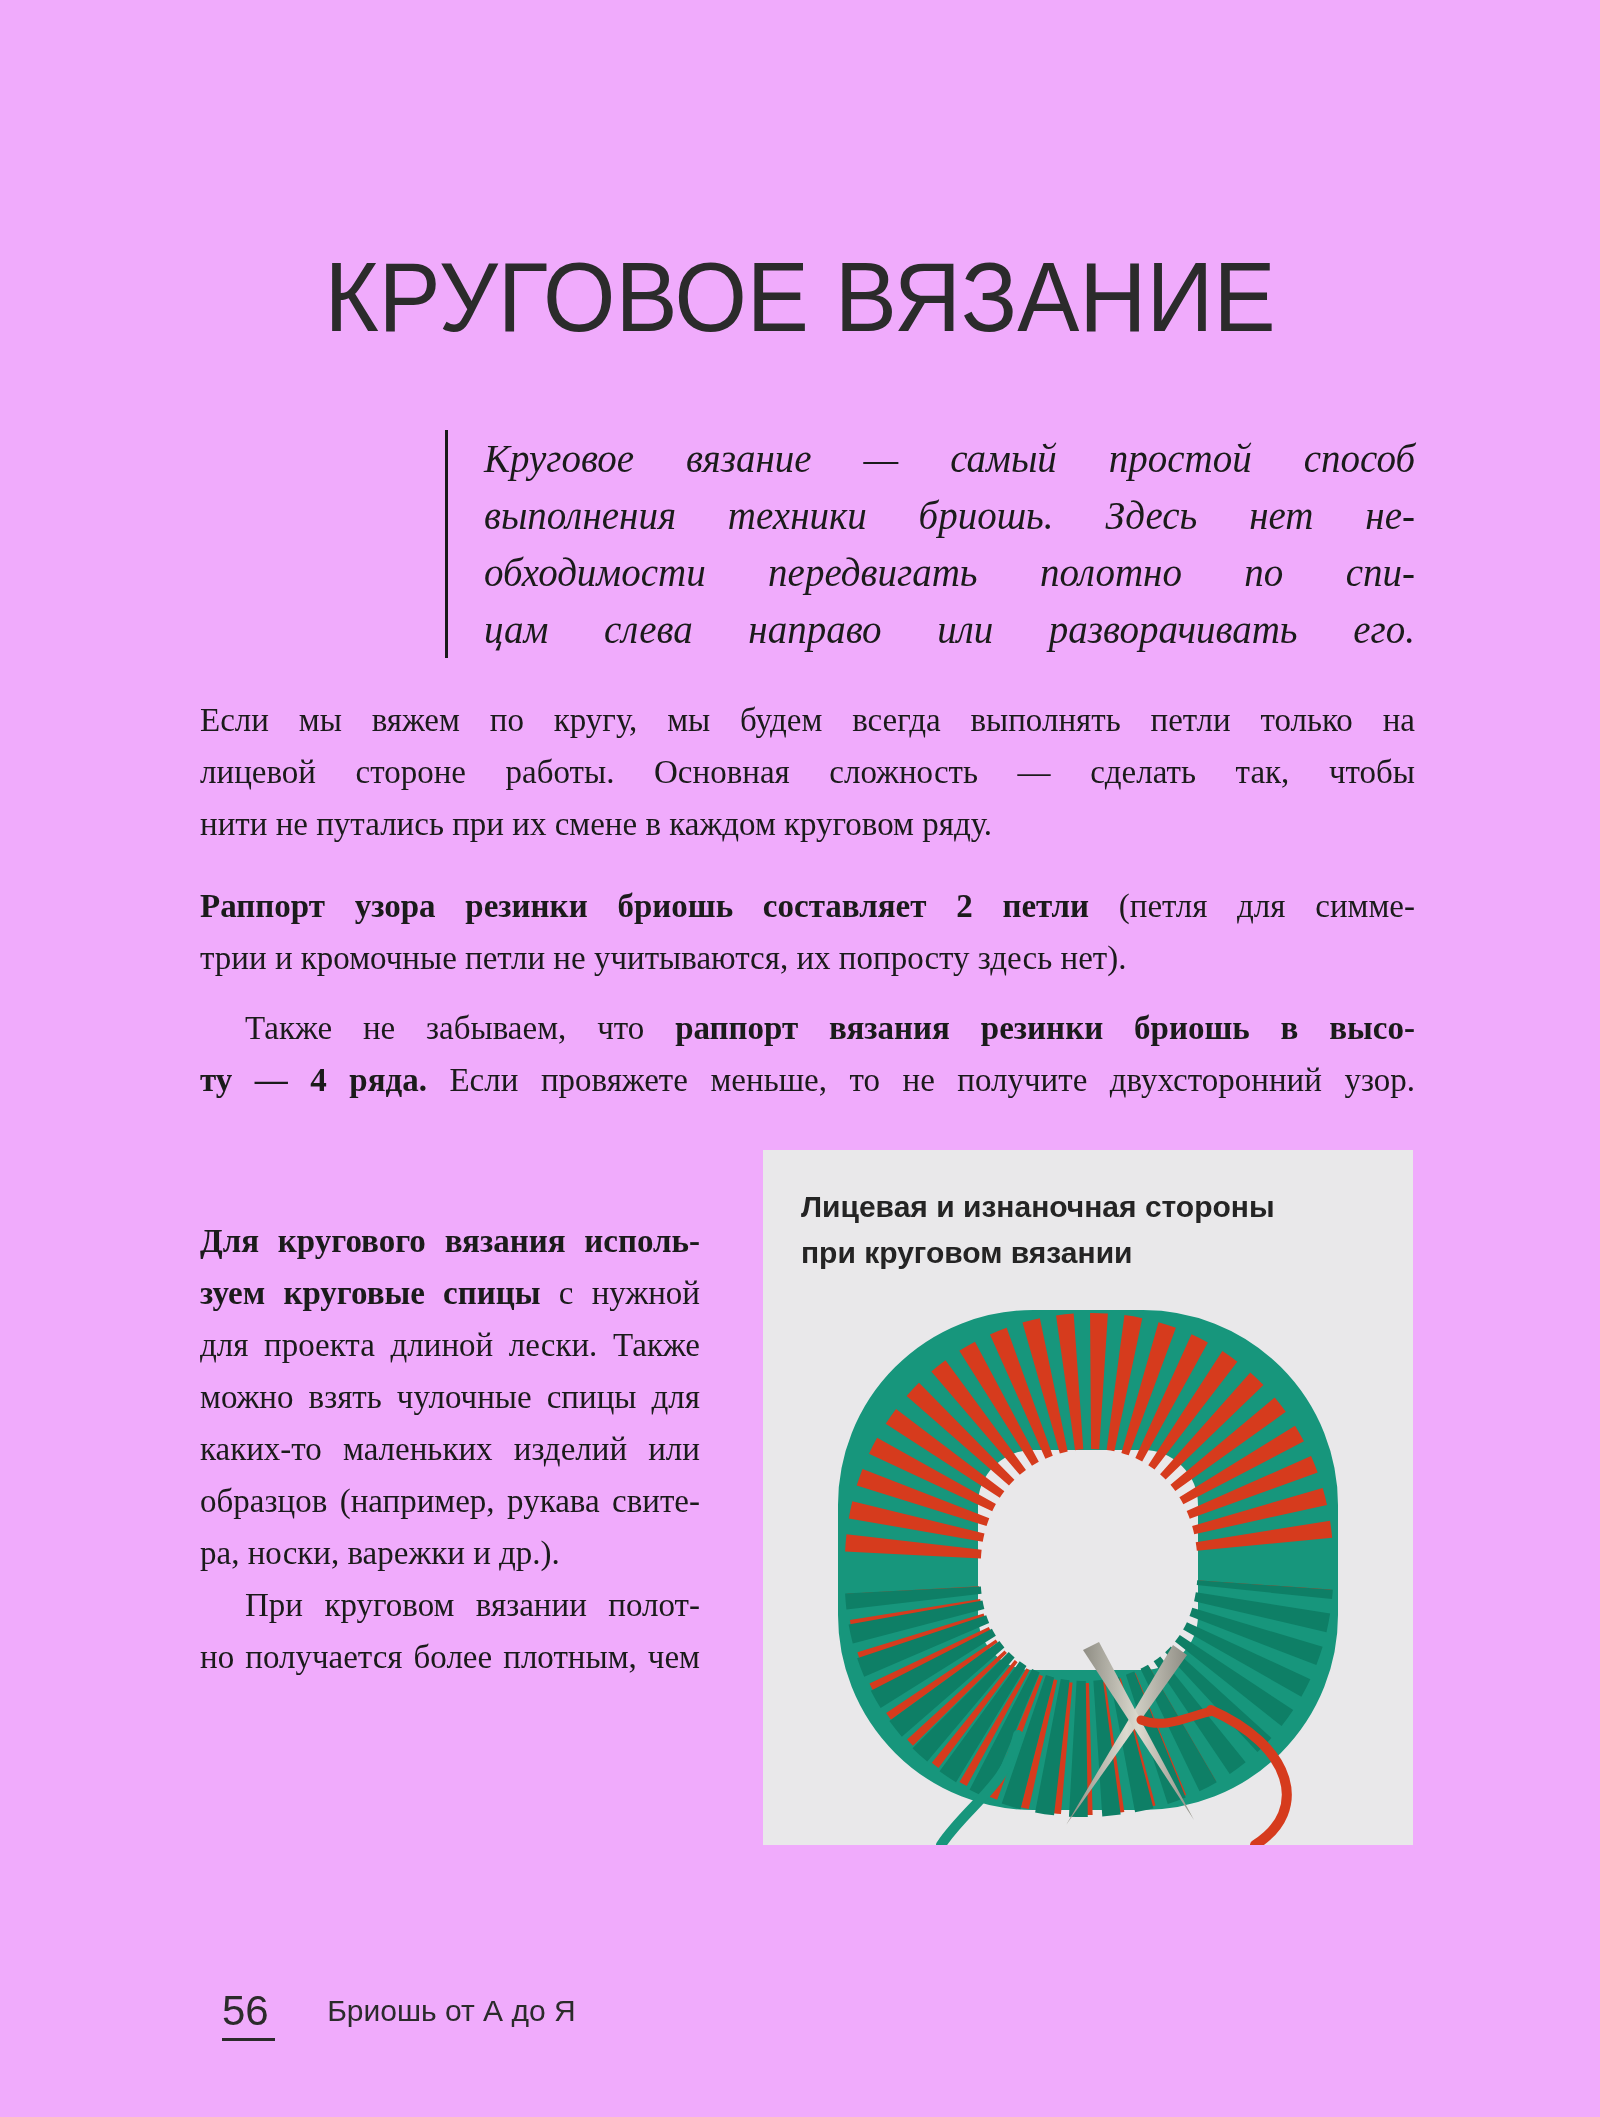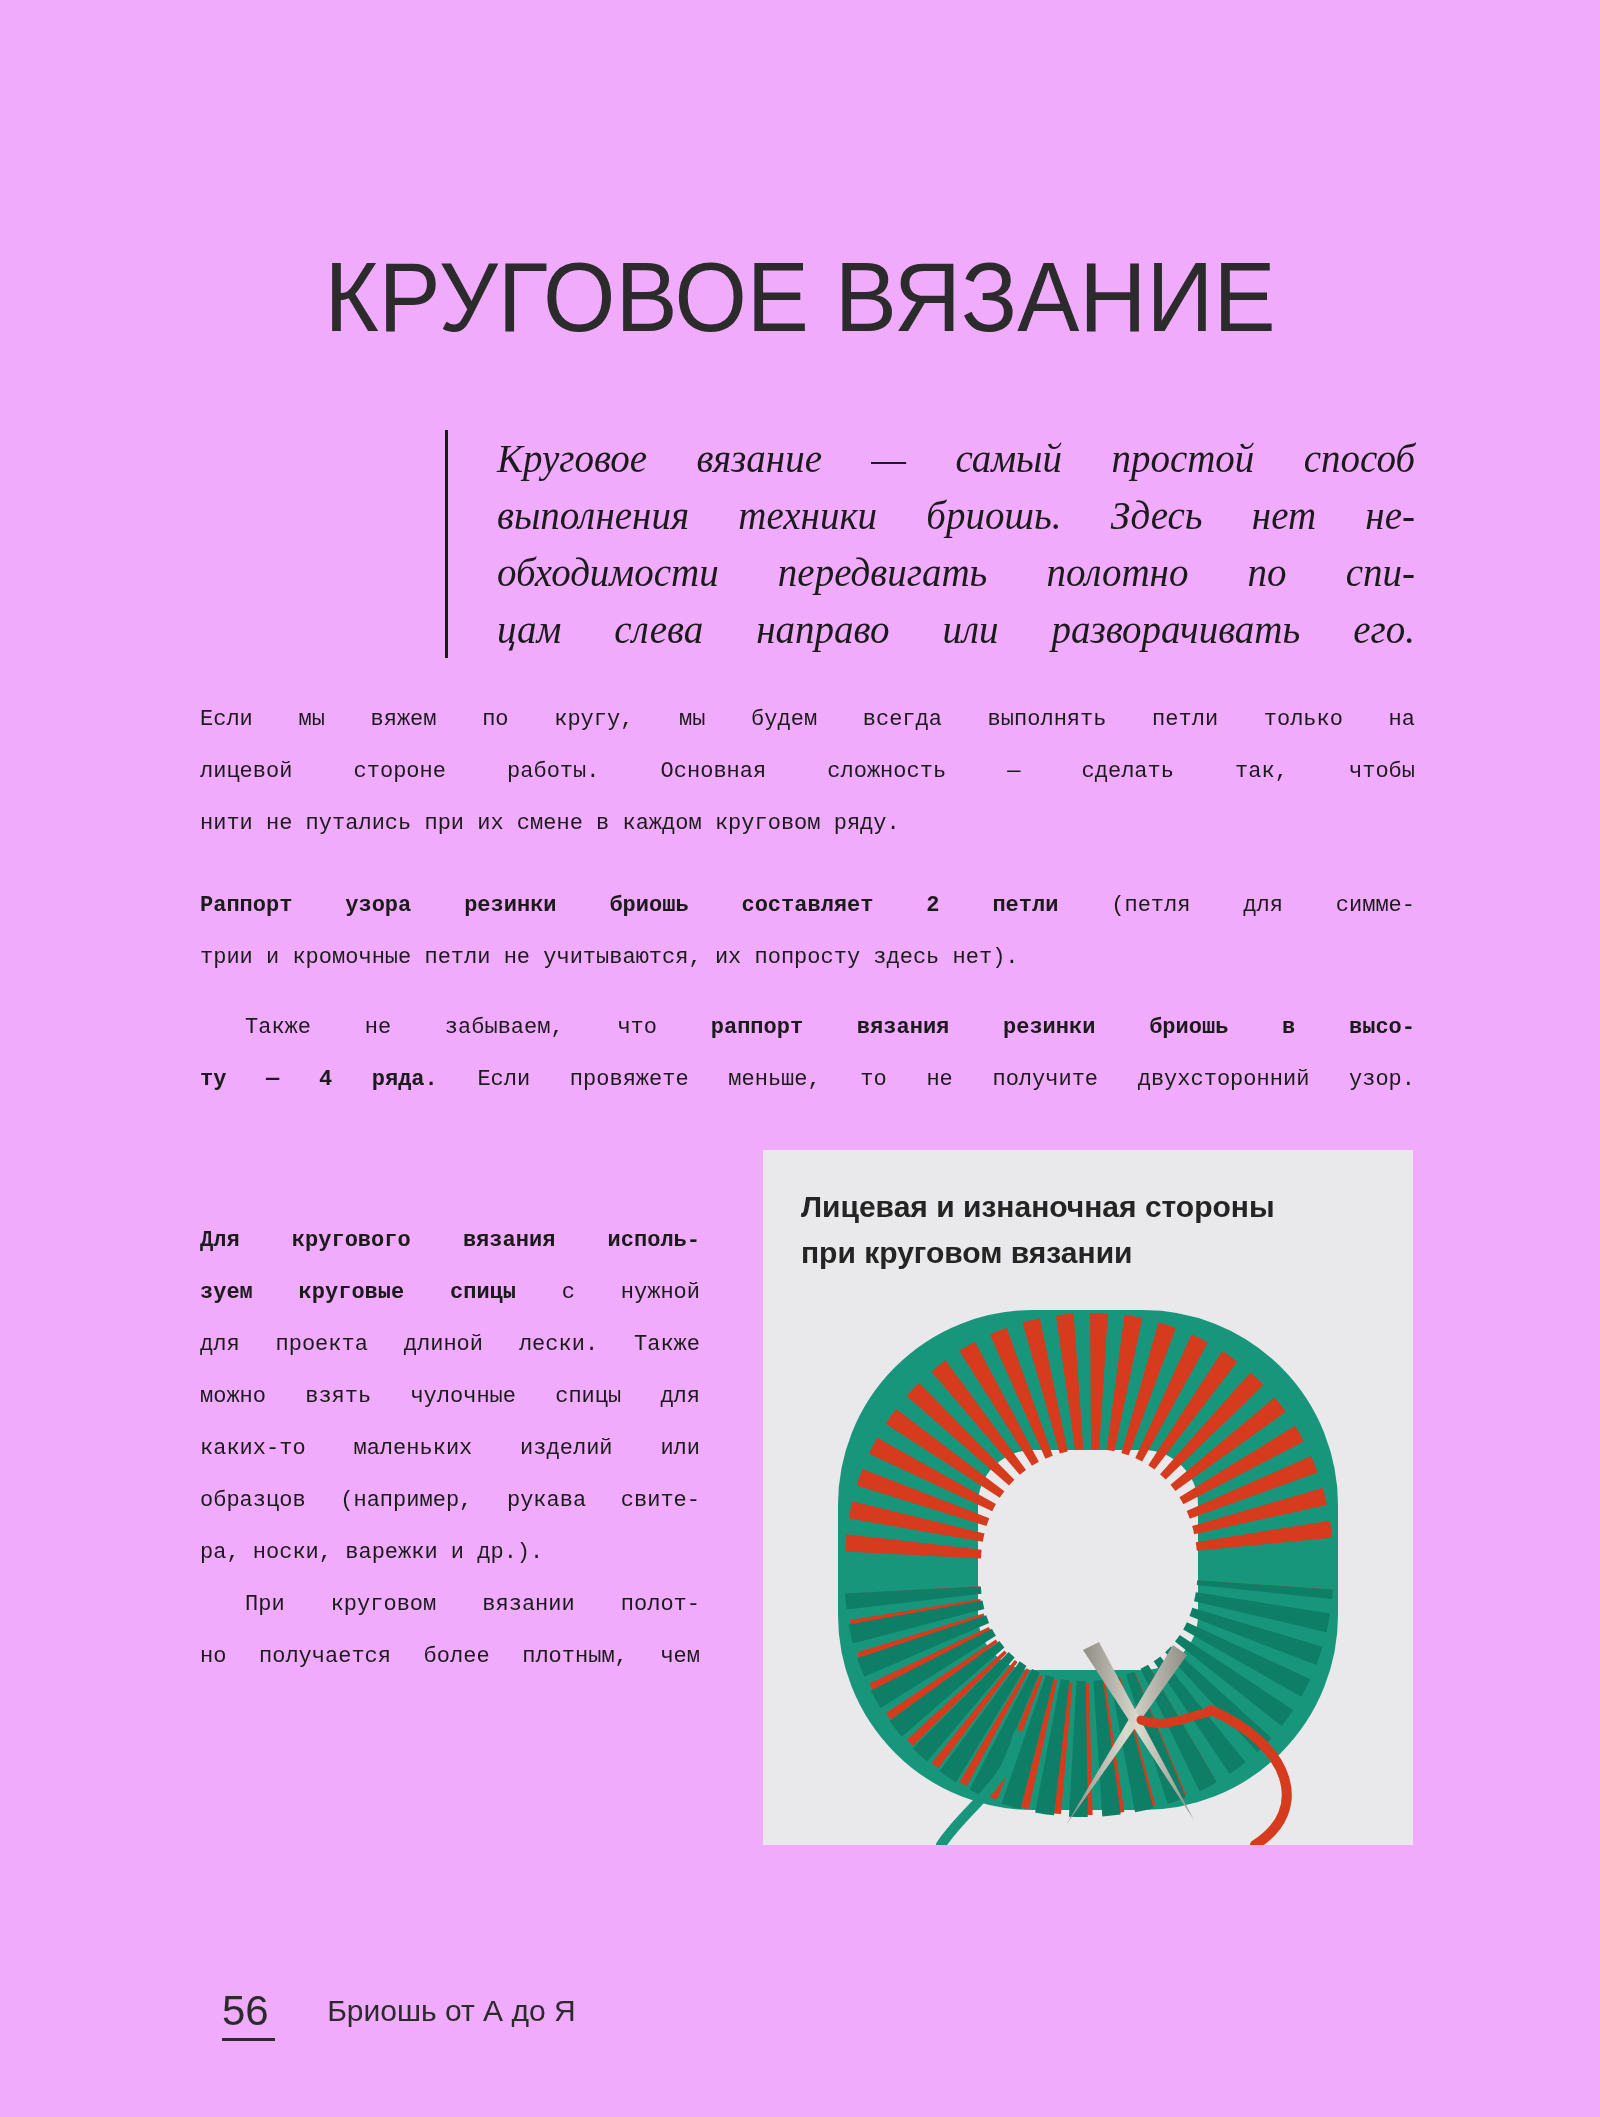--- a/index.html
+++ b/index.html
@@ -11,26 +11,26 @@
   .title {
     position:absolute; top:248px; left:0; width:1600px;
     text-align:center;
     font-family:"Liberation Sans","DejaVu Sans",sans-serif;
     font-weight:300; font-size:98px; line-height:1;
     letter-spacing:0px; color:#2b2b2b;
     transform:scaleX(0.95);
   }
   .quote {
     position:absolute; top:430px; left:445px; width:970px;
-    border-left:3px solid #1a1a1a; padding-left:49px; box-sizing:border-box;
+    border-left:3px solid #1a1a1a; padding-left:36px; box-sizing:border-box;
     font-style:italic; font-size:39px; line-height:57px;
   }
   .jline { text-align:justify; text-align-last:justify; }
   .jline-last { text-align:justify; text-align-last:left; }
-  .body-text { font-size:22px; line-height:52px;font-family:Liberation Mono, monospace; }
+  .body-text { font-size:33px; line-height:52px; }
   .p-intro   { position:absolute; top:694px;  left:200px; width:1215px; }
   .p-rapport { position:absolute; top:880px;  left:200px; width:1215px; }
   .p-height  { position:absolute; top:1002px; left:200px; width:1215px; }
   .left-col  { position:absolute; top:1215px; left:200px; width:500px; }
   .indent { text-indent:45px; }
   .b { font-weight:bold; }
   .photo-box {
     position:absolute; top:1150px; left:763px; width:650px; height:695px;
   }
   .photo-box svg { position:absolute; top:0; left:0; }

